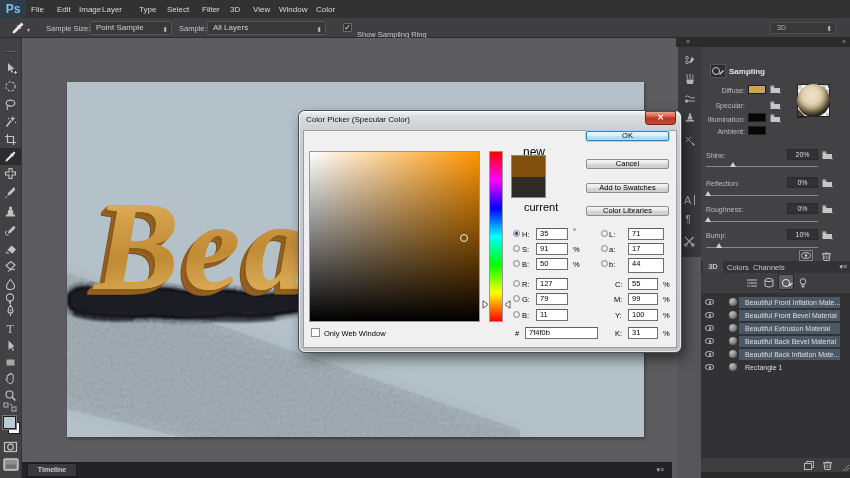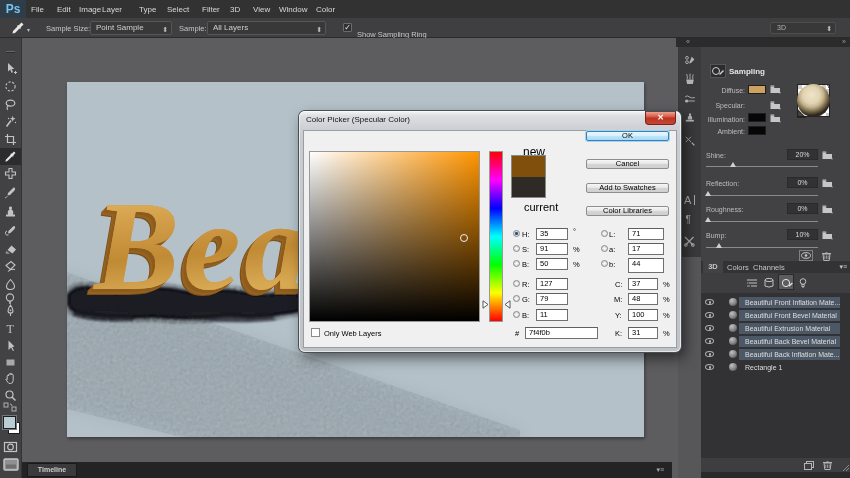--- a/index.html
+++ b/index.html
@@ -556,30 +556,30 @@
       <div class="radio" style="left:297px; top:99px;"></div>
       <div class="rlabel" style="left:305px; top:99px;">L:</div>
       <div class="fld" style="left:324px; top:97px; width:36px; height:12px;">71</div>
       <div class="radio" style="left:297px; top:114px;"></div>
       <div class="rlabel" style="left:305px; top:114px;">a:</div>
       <div class="fld" style="left:324px; top:112px; width:36px; height:12px;">17</div>
       <div class="radio" style="left:297px; top:129px;"></div>
       <div class="rlabel" style="left:305px; top:129px;">b:</div>
       <div class="fld" style="left:324px; top:127px; width:36px; height:15px;">44</div>
       <div class="rlabel" style="left:311px; top:149px;">C:</div>
-      <div class="fld" style="left:324px; top:147px; width:30px; height:12px;">37</div>
+      <div class="fld" style="left:324px; top:147px; width:30px; height:12px;">55</div>
       <div class="rlabel" style="left:359px; top:149px;">%</div>
       <div class="rlabel" style="left:310px; top:164px;">M:</div>
-      <div class="fld" style="left:324px; top:162px; width:30px; height:12px;">48</div>
+      <div class="fld" style="left:324px; top:162px; width:30px; height:12px;">99</div>
       <div class="rlabel" style="left:359px; top:164px;">%</div>
       <div class="rlabel" style="left:311px; top:180px;">Y:</div>
       <div class="fld" style="left:324px; top:178px; width:30px; height:12px;">100</div>
       <div class="rlabel" style="left:359px; top:180px;">%</div>
       <div class="rlabel" style="left:311px; top:198px;">K:</div>
       <div class="fld" style="left:324px; top:196px; width:30px; height:12px;">31</div>
       <div class="rlabel" style="left:359px; top:198px;">%</div>
 
       <div style="position:absolute; left:7px; top:197px; width:9px; height:9px; background:#fff; border:1px solid #8a8a8a;"></div>
-      <div style="position:absolute; left:20px; top:198px; font-size:7.5px; color:#000;">Only Web Layers</div>
+      <div style="position:absolute; left:20px; top:198px; font-size:7.5px; color:#000;">Only Web Window</div>
     </div>
   </div>
 
 </div>
 
 </body></html>

